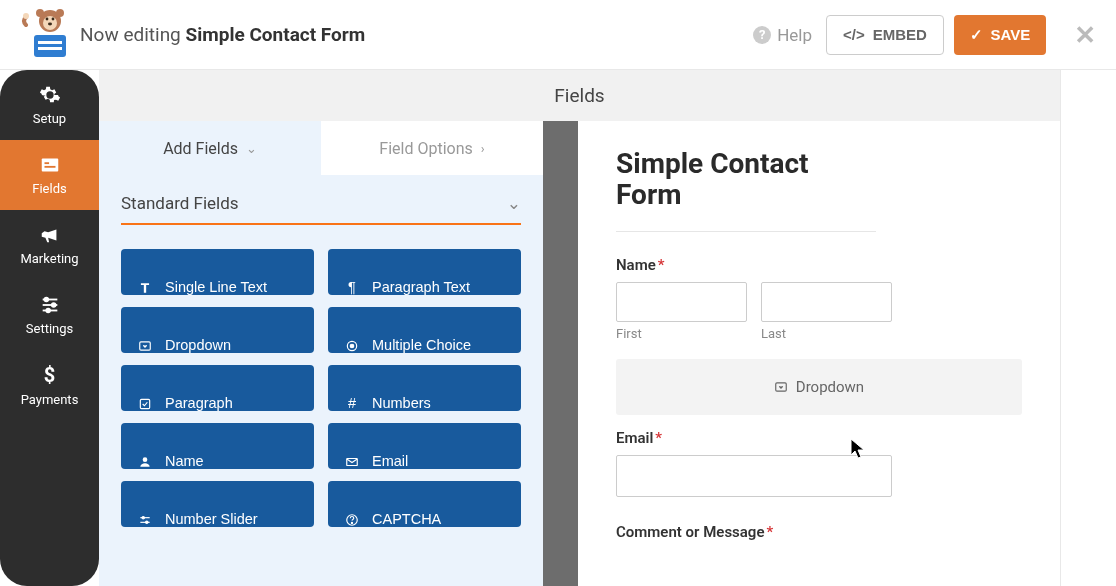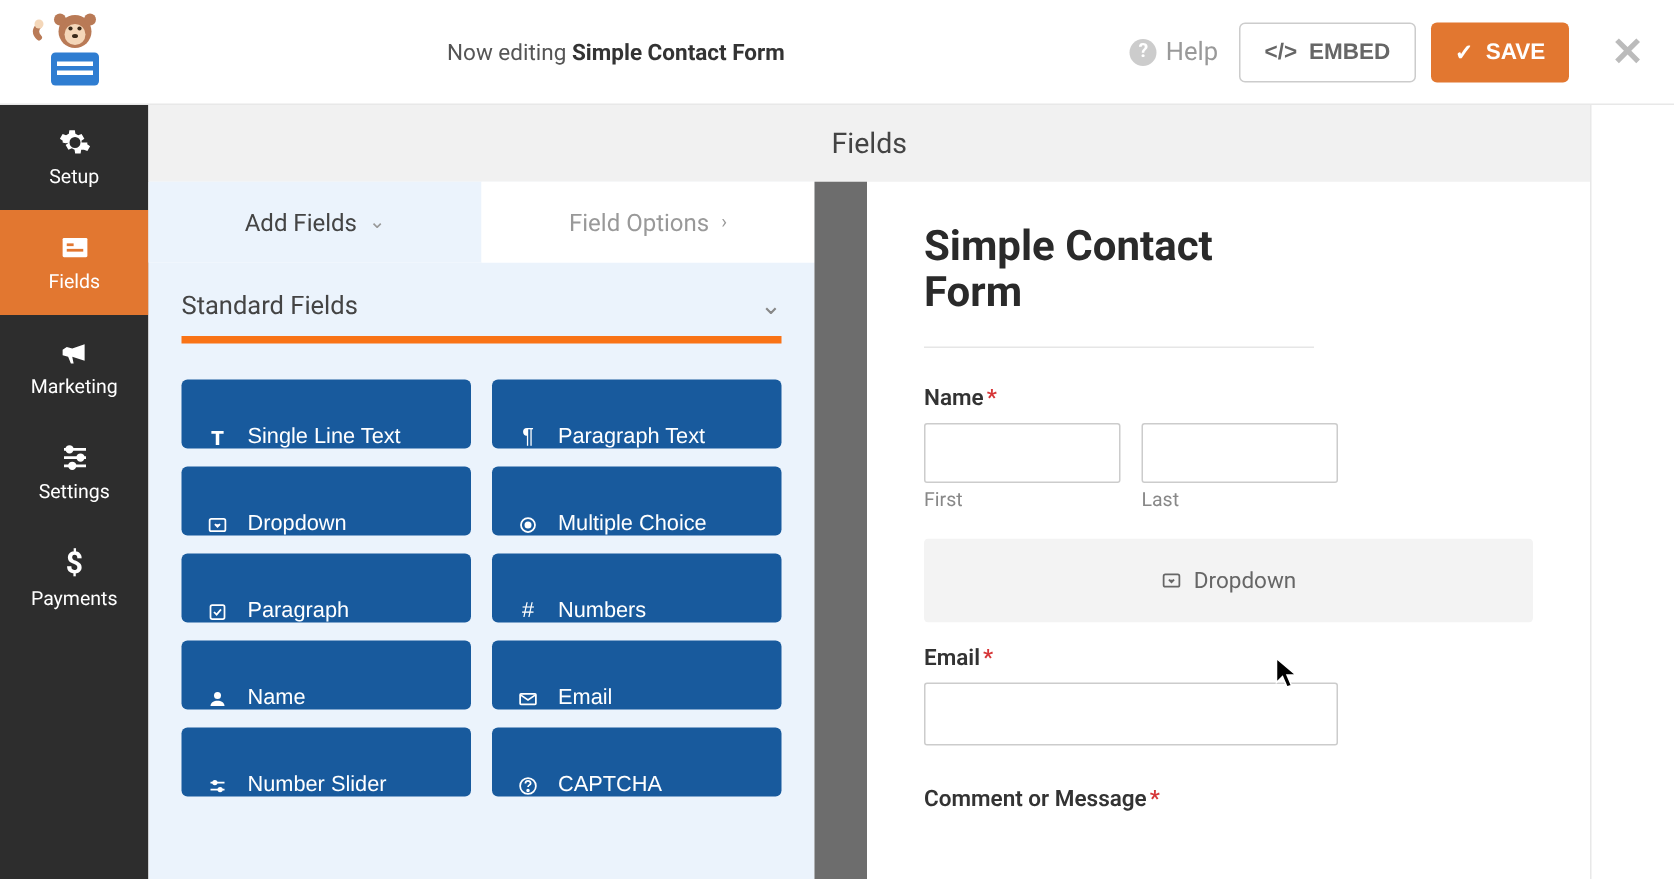--- a/index.html
+++ b/index.html
@@ -1,41 +1,41 @@
 <!DOCTYPE html>
 <html><head>
 <meta charset="utf-8">
 <style>
 * { box-sizing: border-box; margin: 0; padding: 0; }
 body { font-family: -apple-system, BlinkMacSystemFont, "Segoe UI", Roboto, Helvetica, Arial, sans-serif; background: #fff; width: 1116px; height: 586px; overflow: hidden; position: relative; }
 .topbar { height: 70px; display: flex; align-items: center; padding: 0 20px; border-bottom: 1px solid #e8e8e8; }
 .logo { width: 60px; height: 55px; position: relative; }
 .logo svg { width: 100%; height: 100%; }
-.editing { flex: 1; text-align: center; font-size: 15px; color: #555; padding-right: 12px; }
+.editing { flex: 1; text-align: left; font-size: 19px; color: #555; padding-right: 12px; }
 .editing .bold { font-weight: 700; color: #333; }
 .help { color: #999; font-size: 17px; display: flex; align-items: center; gap: 6px; margin-right: 14px; }
 .help-icon { width: 18px; height: 18px; border-radius: 50%; background: #ccc; color: #fff; display: inline-flex; align-items: center; justify-content: center; font-size: 13px; font-weight: 700; }
 .btn { height: 40px; padding: 0 16px; border-radius: 4px; display: inline-flex; align-items: center; gap: 8px; font-size: 15px; font-weight: 600; cursor: pointer; border: none; }
 .btn-embed { background: #fff; border: 1px solid #ccc; color: #666; margin-right: 10px; }
 .btn-save { background: #e27730; color: #fff; }
 .close { margin-left: 28px; color: #bbb; font-size: 26px; font-weight: 700; cursor: pointer; }
-.sidebar { position: absolute; left: 0; top: 70px; bottom: 0; width: 99px; background: #2d2d2d; display: flex; flex-direction: column; }
+.sidebar { position: absolute; left: 0; top: 70px; bottom: 0; width: 99px; background: #2d2d2d; display: flex; flex-direction: column; border-radius: 27px; }
 .nav-item { height: 70px; display: flex; flex-direction: column; align-items: center; justify-content: center; color: #fff; font-size: 13px; gap: 5px; cursor: pointer; }
 .nav-item.active { background: #e27730; }
 .nav-icon { font-size: 20px; }
 .main { position: absolute; left: 99px; top: 70px; right: 56px; bottom: 0; display: flex; flex-direction: column; background: #f1f1f1; }
 .page-title { text-align: center; font-size: 19px; color: #444; padding: 14px 0; background: #f1f1f1; }
 .columns { flex: 1; display: flex; overflow: hidden; }
 .panel-left { width: 444px; background: #ebf3fc; display: flex; flex-direction: column; }
 .tabs { display: flex; height: 54px; background: #fff; justify-content: flex-end; }
 .tab { flex: 1; display: flex; align-items: center; justify-content: center; gap: 8px; font-size: 16px; color: #444; cursor: pointer; }
 .tab.active { background: #ebf3fc; }
 .tab .chev { color: #999; font-size: 13px; }
 .section { padding: 18px 22px 6px; }
-.section-head { display: flex; align-items: center; justify-content: space-between; color: #444; font-size: 17px; padding-bottom: 10px; border-bottom: 5px solid #f97316; }
+.section-head { display: flex; align-items: center; justify-content: space-between; color: #444; font-size: 17px; padding-bottom: 10px; border-bottom: 2px solid #f97316; }
 .field-grid { display: grid; grid-template-columns: 1fr 1fr; gap: 12px 14px; padding: 18px 22px; }
 .field-btn { background: #185a9d; color: #fff; border: none; border-radius: 4px; height: 46px; display: flex; align-items: flex-end; gap: 12px; padding: 0 16px; font-size: 14.5px; cursor: pointer; }
 .field-btn .ic { width: 16px; display: inline-flex; justify-content: center; }
 .preview-gap { width: 35px; background: #6d6d6d; }
 .preview { flex: 1; background: #fff; padding: 28px 38px 0 38px; overflow: hidden; position: relative; }
 .form-title { font-size: 28px; font-weight: 700; color: #2a2a2a; line-height: 1.1; max-width: 260px; padding-bottom: 20px; border-bottom: 1px solid #e6e6e6; margin-bottom: 24px; }
 .form-label { font-size: 15px; font-weight: 600; color: #333; margin-bottom: 8px; display: block; }
 .req { color: #d63638; margin-left: 2px; }
 .name-row { display: flex; gap: 14px; margin-bottom: 4px; }
 .name-row input { width: 131px; height: 40px; border: 1px solid #ccc; border-radius: 2px; padding: 0 8px; }

